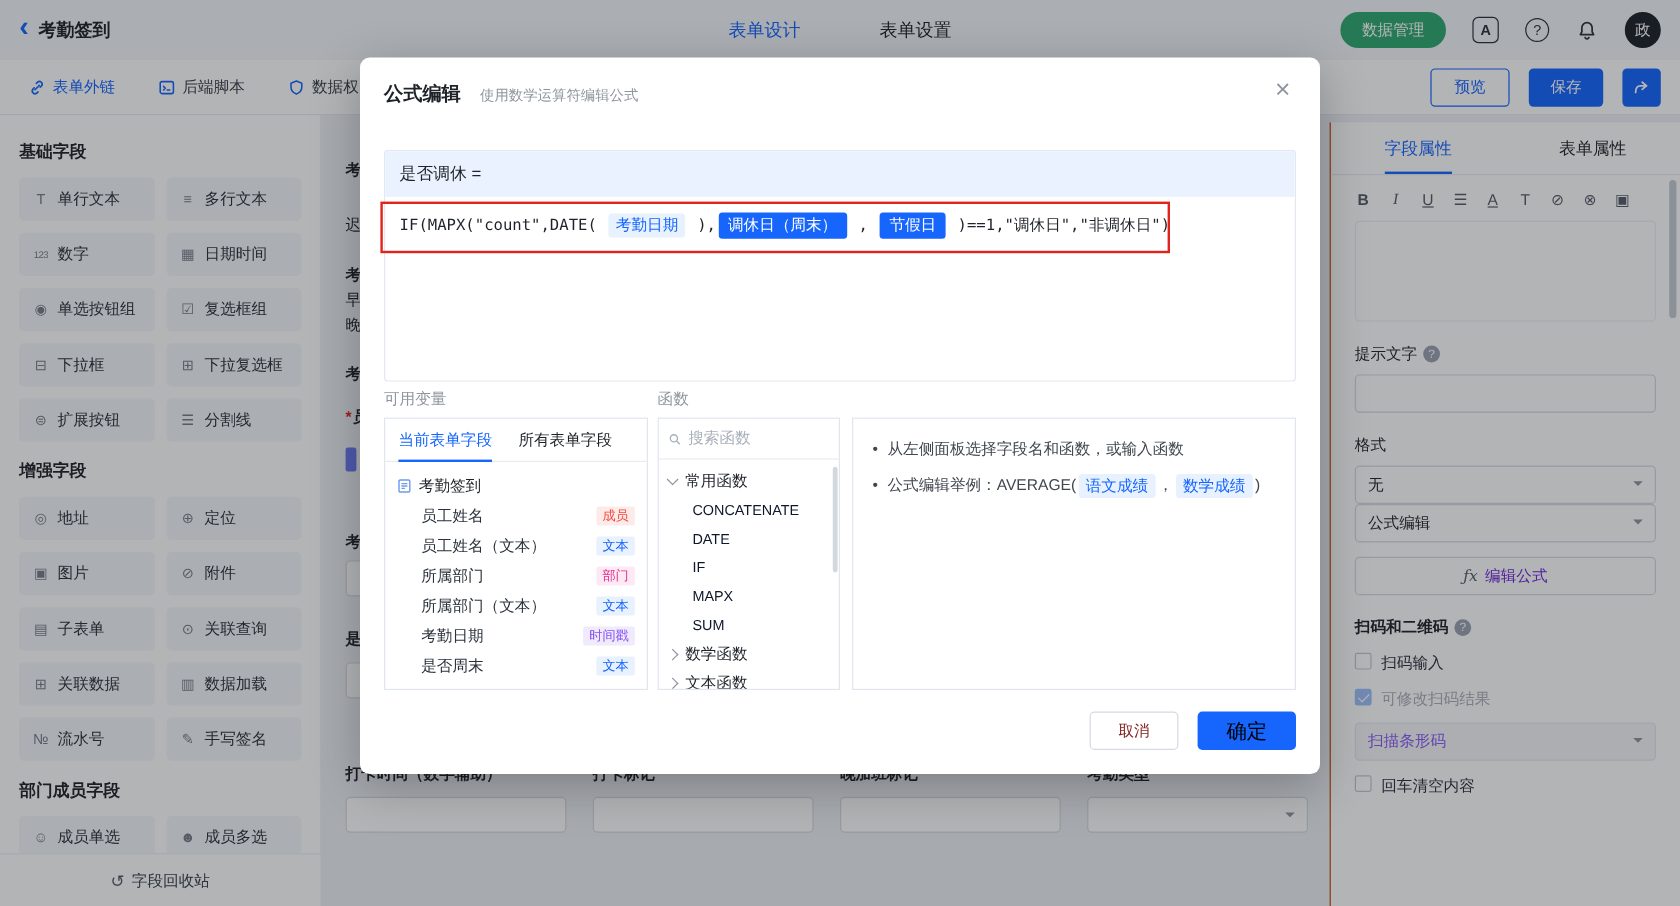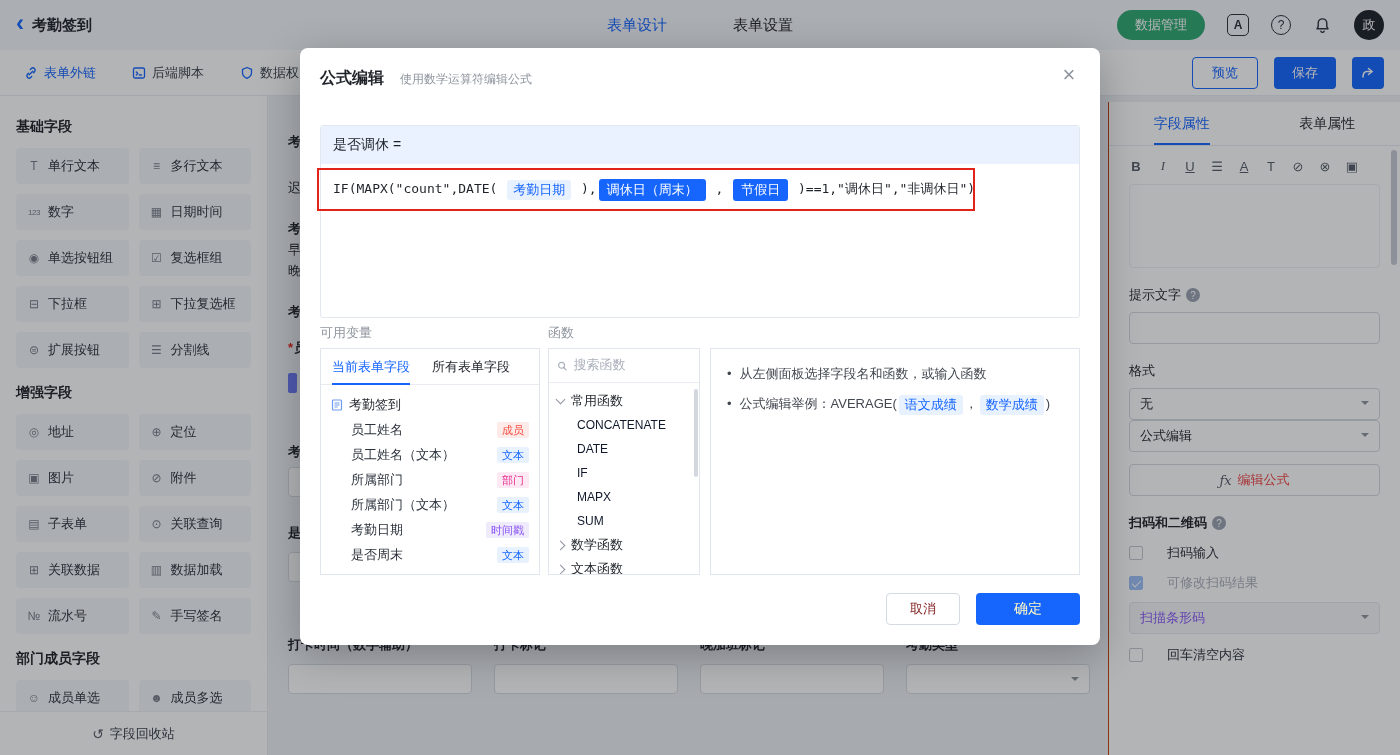--- a/index.html
+++ b/index.html
@@ -69,24 +69,24 @@
   .ric.bld{font-weight:bold}
   .rdesc{margin:0 20px;height:84px;border:1px solid #eceff3;border-radius:4px}
   .rbody{padding:0 20px}
   .rlabel{display:flex;align-items:center;gap:5px;font-size:13px;color:#1f2329;margin-top:18px;margin-bottom:8px}
   .rlabel.bold .t{font-weight:bold}
   .qicon{width:14px;height:14px;border-radius:50%;background:#9aa3b0;color:#fff;font-size:10px;display:flex;align-items:center;justify-content:center;flex:none}
   .qicon::before{content:"?"}
   .rinput{height:32px;border:1px solid #d5dae2;border-radius:4px;width:100%;font-size:13px;padding:0 8px;outline:none;color:#1f2329;background:#fff;font-family:inherit}
   .rselect{height:32px;border:1px solid #d5dae2;border-radius:4px;display:flex;align-items:center;padding:0 10px;font-size:13px;color:#1f2329;position:relative;background:#fff;cursor:pointer}
   .rselect.disabled{background:#f5f7fa;color:#8b5cf6;border-color:#e3e7ee}
-  .rbtn{height:32px;border:1px solid #d5dae2;border-radius:4px;display:flex;align-items:center;justify-content:center;gap:6px;font-size:13px;color:#ef4444;margin-top:12px;background:#fff;cursor:pointer}
+  .rbtn{height:32px;border:1px solid #d5dae2;border-radius:4px;display:flex;align-items:center;justify-content:center;gap:6px;font-size:13px;color:#6d28d9;margin-top:12px;background:#fff;cursor:pointer}
   .fxg{font-style:italic;color:#565d68;font-family:"DejaVu Serif",serif}
   .fxg::before{content:"ƒx"}
-  .chkrow{display:flex;align-items:center;gap:24px;margin-top:12px;font-size:13px;color:#2b323c}
+  .chkrow{display:flex;align-items:flex-start;gap:8px;margin-top:12px;font-size:13px;color:#2b323c}
   .chk{width:14px;height:14px;border:1px solid #c3c9d2;border-radius:2px;background:#fff;flex:none;cursor:pointer;position:relative}
   .chk.checked{background:#9ec1fa;border-color:#9ec1fa}
   .chk.checked::after{content:"";position:absolute;left:4px;top:1px;width:4px;height:8px;border:solid #fff;border-width:0 1.5px 1.5px 0;transform:rotate(45deg)}
   .chkrow.disabled .clbl{color:#a9afba}
   .pagescroll{position:absolute;top:150px;right:3px;width:6px;height:115px;background:#c6ccd5;border-radius:3px;z-index:2}
 
   
   .dim{position:absolute;inset:0;background:rgba(18,22,29,.32);z-index:50}
 
   
@@ -124,21 +124,21 @@
   .f-group{display:flex;align-items:center;gap:7px;height:24px;font-size:13px;color:#1f2329;cursor:pointer;padding-left:2px}
   .f-item{height:24px;display:flex;align-items:center;padding-left:22px;font-size:12px;color:#0f172a;cursor:pointer}
   .chev-d{width:7px;height:7px;border-right:1.4px solid #8f959e;border-bottom:1.4px solid #8f959e;transform:rotate(45deg);margin-top:-3px;flex:none}
   .chev-r{width:7px;height:7px;border-right:1.4px solid #8f959e;border-bottom:1.4px solid #8f959e;transform:rotate(-45deg);flex:none}
   .f-scroll{position:absolute;right:1px;top:40px;width:4px;height:88px;background:#d3d8df;border-radius:2px}
   .helpbox{position:absolute;left:410px;top:300px;width:370px;height:227px;border:1px solid #e1e6ee;padding:14px 16px;overflow:hidden}
   .h-row{display:flex;gap:8px;font-size:13px;color:#41464f;line-height:22px;margin-bottom:8px;flex-wrap:wrap}
   .h-row::before{content:"•";flex:none;color:#41464f}
   .m-foot{position:absolute;right:20px;bottom:20px;display:flex;gap:16px}
   .btn-cancel{width:74px;height:32px;border:1px solid #d5dae2;border-radius:4px;background:#fff;font-size:13px;color:#7f1d1d;display:flex;align-items:center;justify-content:center;cursor:pointer}
-  .btn-ok{width:104px;height:32px;background:#1666fe;border-radius:4px;color:#fef9c3;font-size:14px;display:flex;align-items:center;justify-content:center;cursor:pointer}
+  .btn-ok{width:82px;height:32px;background:#1666fe;border-radius:4px;color:#000000;font-size:17px;display:flex;align-items:center;justify-content:center;cursor:pointer}
 </style>
 </head>
 <body>
 
 <header class="topbar">
   <div class="tb-left">
     <span class="back"></span>
     <span class="tb-title">考勤签到</span>
   </div>
   <nav class="tb-tabs">

